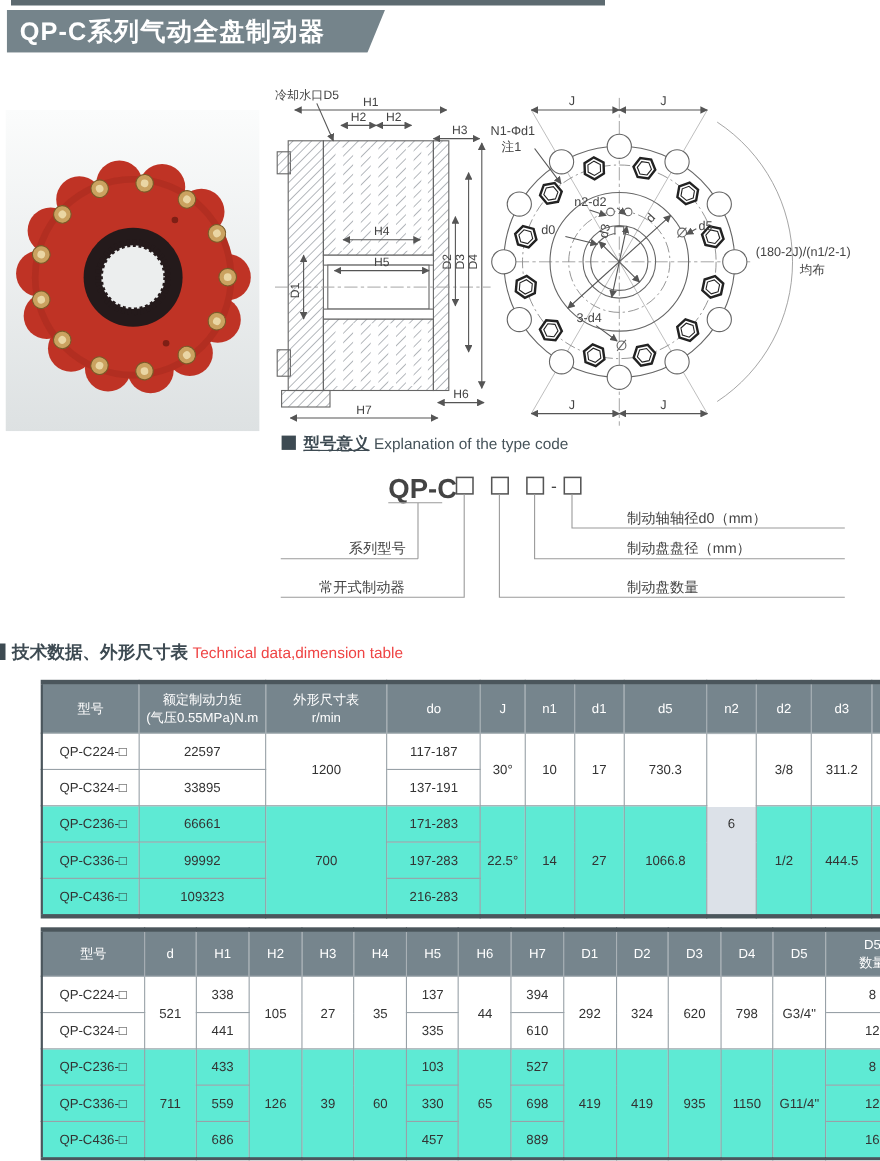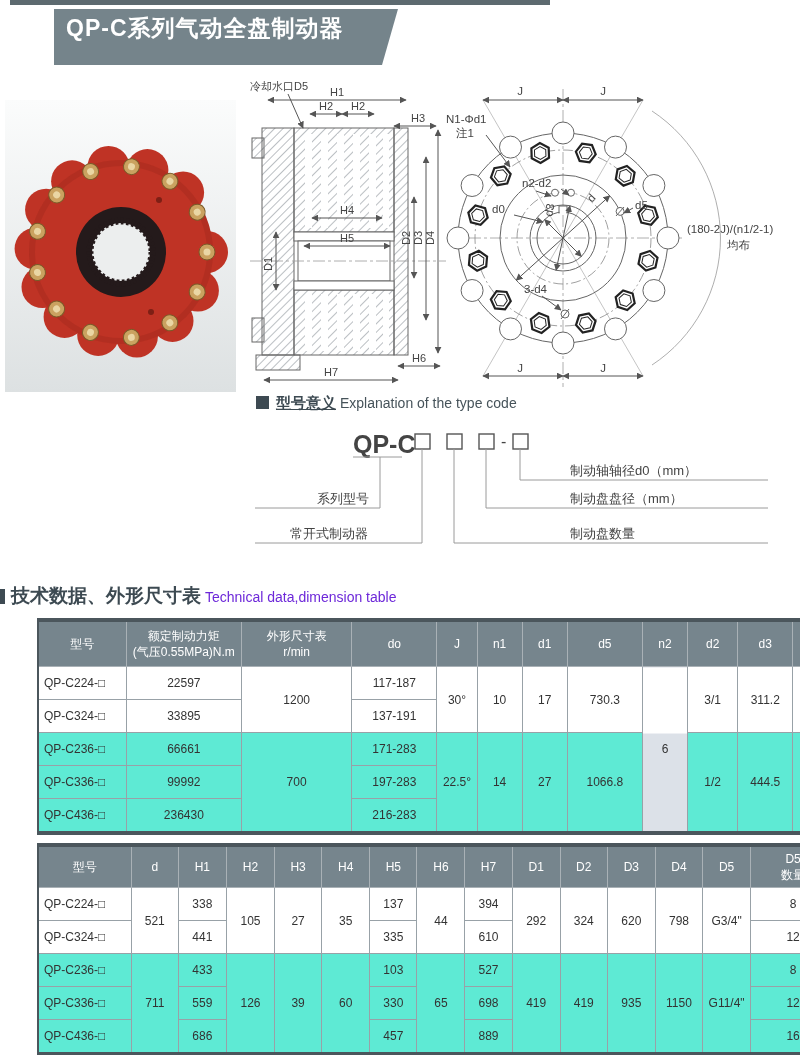--- a/index.html
+++ b/index.html
@@ -1,46 +1,46 @@
 <!DOCTYPE html>
 <html><head>
 <meta charset="utf-8">
 <style>
   html,body{margin:0;padding:0;background:#fff;}
   .page{position:relative;width:800px;height:1055px;background:#fff;overflow:hidden;
         font-family:"Liberation Sans",sans-serif;color:#333;}
   
   .top-strip{position:absolute;left:10px;top:0;width:540px;height:5px;background:#5d6a70;}
-  .title-zh{position:absolute;left:6px;top:9px;width:344px;height:56px;background:#75848b;
+  .title-zh{position:absolute;left:6px;top:9px;width:344px;height:39px;background:#75848b;
             color:#fff;font-size:23px;font-weight:bold;line-height:39px;padding-left:12px;
             box-sizing:border-box;letter-spacing:1px;
-            clip-path:polygon(0 0,100% 0,calc(100% - 16px) 100%,0 100%);margin-left:48px;}
+            clip-path:polygon(0 0,100% 0,calc(100% - 16px) 100%,0 100%);}
   .title-en{position:absolute;left:352px;top:9px;width:428px;height:39px;background:#c7c9c8;
             color:#3a3a3a;font-size:19px;line-height:39px;padding-left:30px;box-sizing:border-box;
             clip-path:polygon(16px 0,100% 0,100% 100%,0 100%);}
   
   .tc-head{position:absolute;left:256px;top:394px;font-size:15px;color:#3d4a52;white-space:nowrap;}
   .tc-head .sq{display:inline-block;width:13px;height:13px;background:#3d4a52;margin-right:7px;vertical-align:-1px;}
   .tc-head .zh{font-weight:bold;font-size:15px;text-decoration:underline;}
   .tc-head .en{font-weight:normal;font-size:14px;color:#46535a;margin-left:4px;}
   .tech-head{position:absolute;left:0;top:583px;font-size:15px;color:#3d4a52;white-space:nowrap;}
   .tech-head .vbar{display:inline-block;width:5px;height:15px;background:#3d4a52;margin-right:6px;vertical-align:-2px;}
-  .tech-head .zh{font-weight:bold;font-size:19px;}
-  .tech-head .en{font-weight:normal;font-size:14px;color:#6d28d9;margin-left:4px;}
+  .tech-head .zh{font-weight:bold;font-size:16px;}
+  .tech-head .en{font-weight:normal;font-size:14px;color:#ef4444;margin-left:4px;}
   
   table{position:absolute;border-collapse:collapse;table-layout:fixed;font-size:12px;
         color:#333;text-align:center;border:2px solid #4b565c;border-top-width:4px;border-bottom-width:4px;margin-left:37px;}
   #t1{left:0;top:618px;width:800px;}
   #t2{left:0;top:843px;width:800px;}
   th{background:#76858d;color:#fff;font-weight:normal;font-size:12px;
      border:1px solid #a9b1b6;padding:0;height:44px;line-height:1.35;}
   #t2 th{height:40px;}
   td{border:1px solid #98a1a7;height:32px;padding:0 2px;background:#fff;}
   tr.alt td{background:#5eead4;}
-  td.model{text-align:left;padding-left:5px;white-space:nowrap;}
+  td.model{text-align:left;padding-left:15px;white-space:nowrap;}
   td.n2cell{background:linear-gradient(to bottom,#fff 0,#fff 66px,#dce1e8 66px,#dce1e8 100%);}
   th .l{display:block;}
   
   .photo{position:absolute;left:5px;top:100px;}
   .xsec{position:absolute;left:248px;top:78px;}
   .fview{position:absolute;left:440px;top:75px;}
   .tcode{position:absolute;left:255px;top:420px;}
   svg text{font-family:"Liberation Sans",sans-serif;fill:#444;}
 </style>
 </head>
@@ -383,21 +383,21 @@
       <tr>
         <td class="model">QP-C224-□</td>
         <td>22597</td>
         <td rowspan="2">1200</td>
         <td>117-187</td>
         <td rowspan="2">30°</td>
         <td rowspan="2">10</td>
         <td rowspan="2">17</td>
         <td rowspan="2">730.3</td>
         <td rowspan="5" class="n2cell">6</td>
-        <td rowspan="2">3/1</td>
+        <td rowspan="2">3/8</td>
         <td rowspan="2">311.2</td>
         <td rowspan="2">1/2</td>
       </tr>
       <tr>
         <td class="model">QP-C324-□</td>
         <td>33895</td>
         <td>137-191</td>
       </tr>
       <tr class="alt">
         <td class="model">QP-C236-□</td>
@@ -412,21 +412,21 @@
         <td rowspan="3">444.5</td>
         <td rowspan="3">3/4</td>
       </tr>
       <tr class="alt">
         <td class="model">QP-C336-□</td>
         <td>99992</td>
         <td>197-283</td>
       </tr>
       <tr class="alt">
         <td class="model">QP-C436-□</td>
-        <td>236430</td>
+        <td>109323</td>
         <td>216-283</td>
       </tr>
     </tbody>
   </table>
 
   <table id="t2">
     <colgroup>
       <col style="width:93px">
         <col style="width:47px">
         <col style="width:48px">

